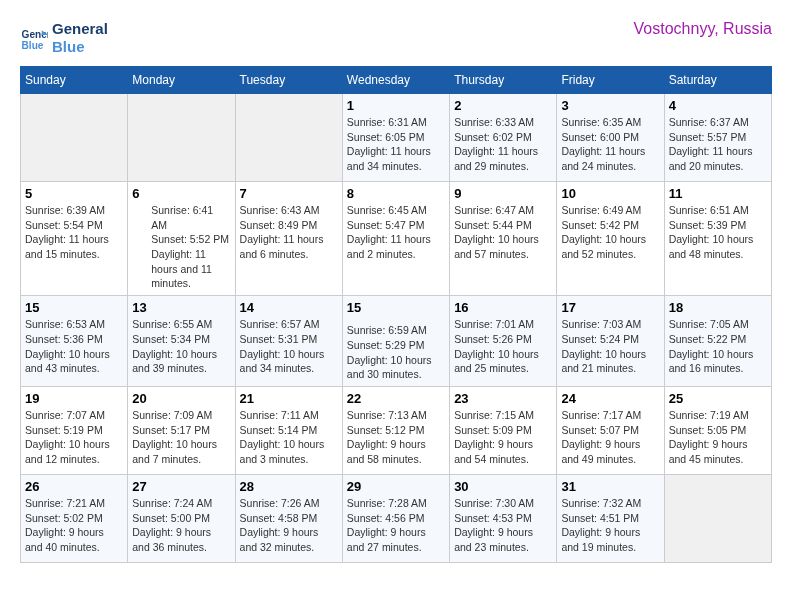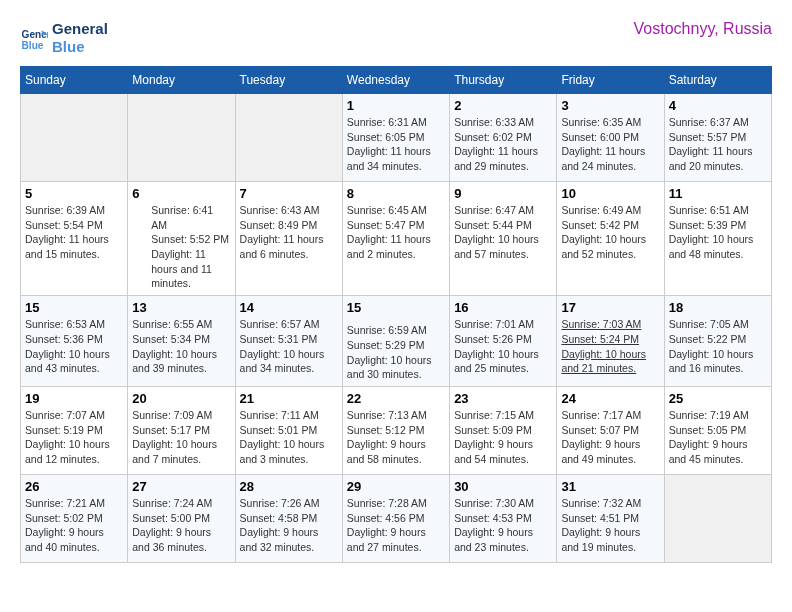--- a/index.html
+++ b/index.html
@@ -213,21 +213,21 @@
 Daylight: 10 hours and 30 minutes.</div>
         </td>
         <td>
           <span class="day-num">16</span>
           <div class="day-info" style="white-space: pre-line;">Sunrise: 7:01 AM
 Sunset: 5:26 PM
 Daylight: 10 hours and 25 minutes.</div>
         </td>
         <td>
           <span class="day-num">17</span>
-          <div class="day-info" style="white-space: pre-line; text-decoration: underline;">Sunrise: 7:03 AM
+          <div class="day-info" style="white-space: pre-line;">Sunrise: 7:03 AM
 Sunset: 5:24 PM
 Daylight: 10 hours and 21 minutes.</div>
         </td>
         <td>
           <span class="day-num">18</span>
           <div class="day-info" style="white-space: pre-line;">Sunrise: 7:05 AM
 Sunset: 5:22 PM
 Daylight: 10 hours and 16 minutes.</div>
         </td>
       </tr>
@@ -240,21 +240,21 @@
         </td>
         <td>
           <span class="day-num">20</span>
           <div class="day-info" style="white-space: pre-line;">Sunrise: 7:09 AM
 Sunset: 5:17 PM
 Daylight: 10 hours and 7 minutes.</div>
         </td>
         <td>
           <span class="day-num">21</span>
           <div class="day-info" style="white-space: pre-line;">Sunrise: 7:11 AM
-Sunset: 5:01 PM
+Sunset: 5:14 PM
 Daylight: 10 hours and 3 minutes.</div>
         </td>
         <td>
           <span class="day-num">22</span>
           <div class="day-info" style="white-space: pre-line;">Sunrise: 7:13 AM
 Sunset: 5:12 PM
 Daylight: 9 hours and 58 minutes.</div>
         </td>
         <td>
           <span class="day-num">23</span>

